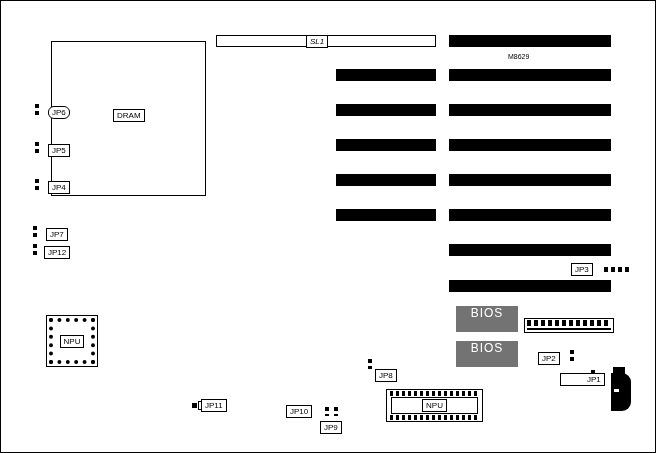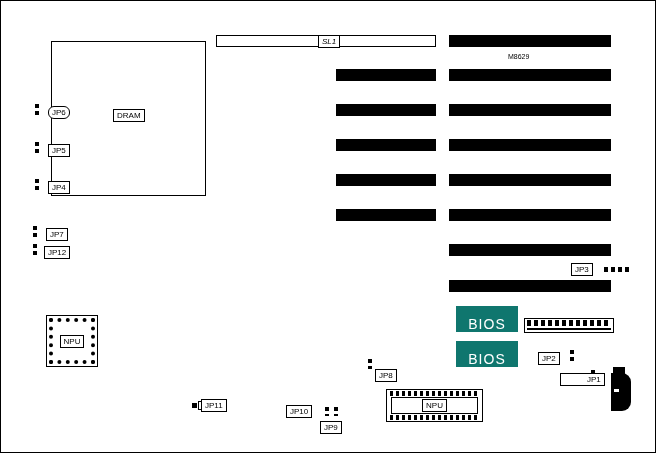--- a/index.html
+++ b/index.html
@@ -11,21 +11,21 @@
   .slot{position:absolute;height:12px;background:#000;}
   .slot-white{position:absolute;height:12px;background:#fff;border:1px solid #000;box-sizing:border-box;}
   .lbl{
     position:absolute;border:1px solid #000;background:#fff;
     font-size:8px;line-height:9px;padding:1px 3px;white-space:nowrap;z-index:5;
   }
   .txt{position:absolute;font-size:7px;line-height:8px;}
   .outline{position:absolute;border:1px solid #000;box-sizing:border-box;background:transparent;}
   .pins-v{position:absolute;width:4px;background:repeating-linear-gradient(180deg,#000 0 4px,transparent 4px 7px);}
   .pins-h{position:absolute;height:5px;background:repeating-linear-gradient(90deg,#000 0 4px,transparent 4px 7px);}
-  .chip-black{position:absolute;background:#0f766e;color:#fff;display:flex;align-items:flex-end;justify-content:center;font-size:14px;letter-spacing:1px;}
+  .chip-black{position:absolute;background:#737373;color:#fff;display:flex;align-items:flex-start;justify-content:center;font-size:12px;letter-spacing:1px;}
   .pga{position:absolute;border:1px solid #000;box-sizing:border-box;background:#fff;}
   .pga-inner{position:absolute;inset:2px;border:4px dotted #000;display:flex;align-items:center;justify-content:center;}
   .qfp{position:absolute;border:4px dashed #000;box-sizing:border-box;background:#000;background-clip:content-box;padding:1px;display:flex;align-items:center;justify-content:center;}
   .chip-lbl{border:1px solid #000;background:#fff;font-size:8px;line-height:9px;padding:1px 3px;}
   .dot{position:absolute;width:5px;height:5px;background:#fff;border-radius:50%;right:9px;bottom:9px;}
   .dip{position:absolute;border:1px solid #000;box-sizing:border-box;background:#fff;}
   .dip-pins-top{position:absolute;top:1px;left:3px;right:3px;height:5px;background:repeating-linear-gradient(90deg,#000 0 3px,transparent 3px 6px);}
   .dip-pins-bottom{position:absolute;bottom:1px;left:3px;right:3px;height:5px;background:repeating-linear-gradient(90deg,#000 0 3px,transparent 3px 6px);}
   .dip-inner{position:absolute;left:4px;right:4px;top:7px;bottom:7px;border:1px solid #000;display:flex;align-items:center;justify-content:center;background:#fff;}
   .hdr{position:absolute;border:1px solid #000;box-sizing:border-box;background:#fff;padding:1px 2px;}
@@ -35,21 +35,21 @@
   .kbd-tab{position:absolute;background:#000;}
   .kbd-notch{position:absolute;background:#fff;}
   .sq{position:absolute;background:#000;}
 </style>
 </head>
 <body>
 
 <div class="board">
 
   <div class="slot-white" style="left:215px;top:34px;width:220px;"></div>
-  <div class="lbl" style="left:317px;top:34px;font-style:italic;">SL1</div>
+  <div class="lbl" style="left:305px;top:34px;font-style:italic;">SL1</div>
 
   <div class="slot" style="left:448px;top:34px;width:162px;"></div>
   <div class="txt" style="left:507px;top:52px;">M8629</div>
 
   <div class="slot" style="left:335px;top:68px;width:100px;"></div>
   <div class="slot" style="left:335px;top:103px;width:100px;"></div>
   <div class="slot" style="left:335px;top:138px;width:100px;"></div>
   <div class="slot" style="left:335px;top:173px;width:100px;"></div>
   <div class="slot" style="left:335px;top:208px;width:100px;"></div>
 

